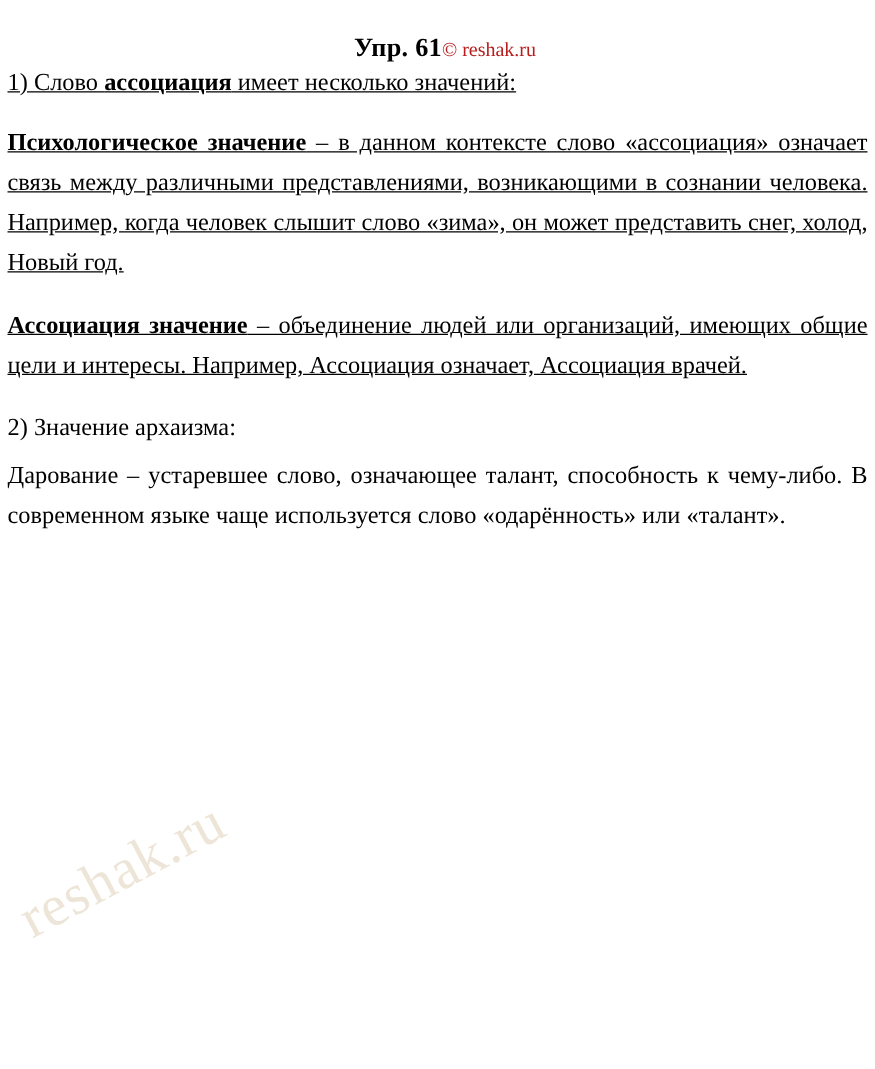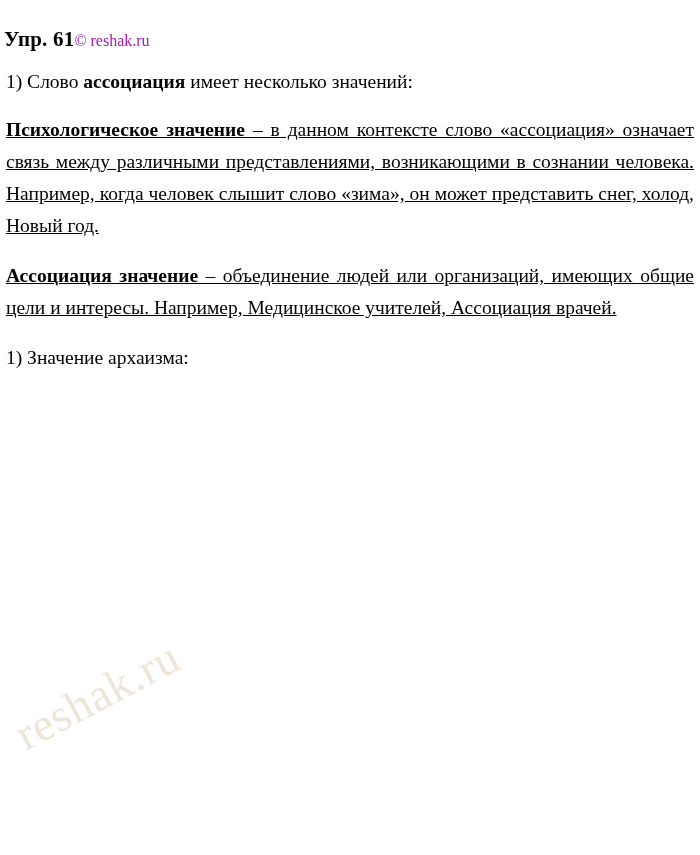--- a/index.html
+++ b/index.html
@@ -17,52 +17,53 @@
   }
   .page {
     position: relative;
     width: 700px;
     height: 855px;
     padding: 0;
     box-sizing: border-box;
   }
   .header {
     display: flex;
-    justify-content: flex-start;
+    justify-content: center;
     align-items: baseline;
-    padding: 6px 8px 0 4px;
+    padding: 6px 8px 0 22px;
   }
   .exercise-title {
     font-weight: bold;
     font-size: 21px;
     letter-spacing: 0.2px;
   }
   .copyright {
     font-size: 16px;
-    color: #a21caf;
+    color: #b91c1c;
     padding-right: 2px;
     margin-top: 26px;
   }
   .content {
     padding: 0 6px 0 6px;
     position: relative;
     z-index: 2;
   }
   p {
     margin: 0 0 6px 0;
     font-size: 19.5px;
     line-height: 32px;
   }
   .justify {
     text-align: justify;
     text-align-last: left;
   }
   .lead {
-    margin-top: 14px;
+    margin-top: 0;
     margin-bottom: 16px;
+    text-decoration: underline;
   }
   b {
     font-weight: bold;
   }
   .para-block {
     margin-bottom: 18px;
     text-decoration: underline;
   }
   .watermark {
     position: absolute;
@@ -103,22 +104,23 @@
   <div class="watermark">
     <div class="wm-text">reshak.ru</div>
   </div>
 
   <div class="content">
 
     <p class="lead"><span>1) Слово </span><b>ассоциация</b><span> имеет несколько значений:</span></p>
 
     <p class="justify para-block"><b>Психологическое значение</b><span> – в данном контексте слово «ассоциация» означает связь между различными представлениями, возникающими в сознании человека. Например, когда человек слышит слово «зима», он может представить снег, холод, Новый год.</span></p>
 
-    <p class="justify para-block"><b>Ассоциация значение</b><span> – объединение людей или организаций, имеющих общие цели и интересы. Например, Медицинское учителей, Ассоциация врачей.</span></p>
+    <p class="justify para-block"><b>Ассоциация значение</b><span> – объединение людей или организаций, имеющих общие цели и интересы. Например, Ассоциация означает, Ассоциация врачей.</span></p>
 
 
 
 
-    <p>1) Значение архаизма:</p>
+    <p>2) Значение архаизма:</p>
 
+    <p class="justify tail">Дарование – устаревшее слово, означающее талант, способность к чему-либо. В современном языке чаще используется слово «одарённость» или «талант».</p>
 
   </div>
 </div>
 
 </body></html>

